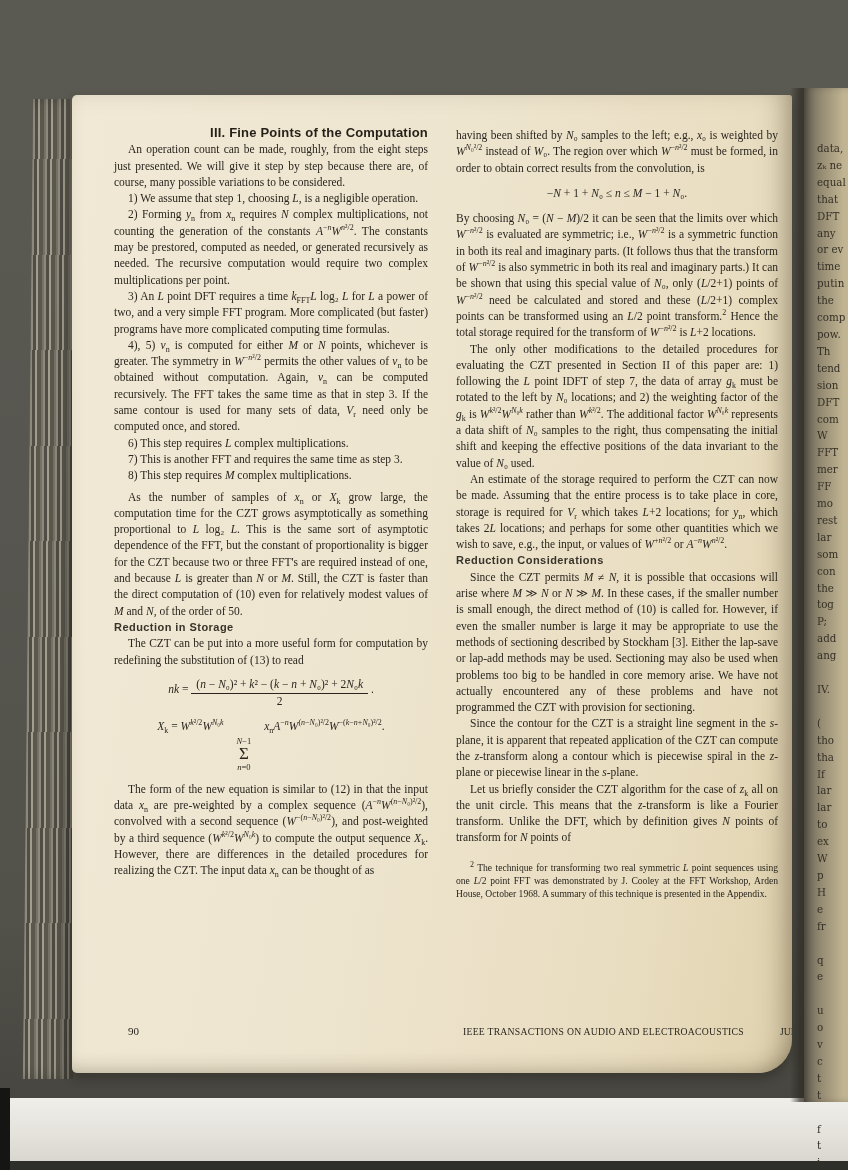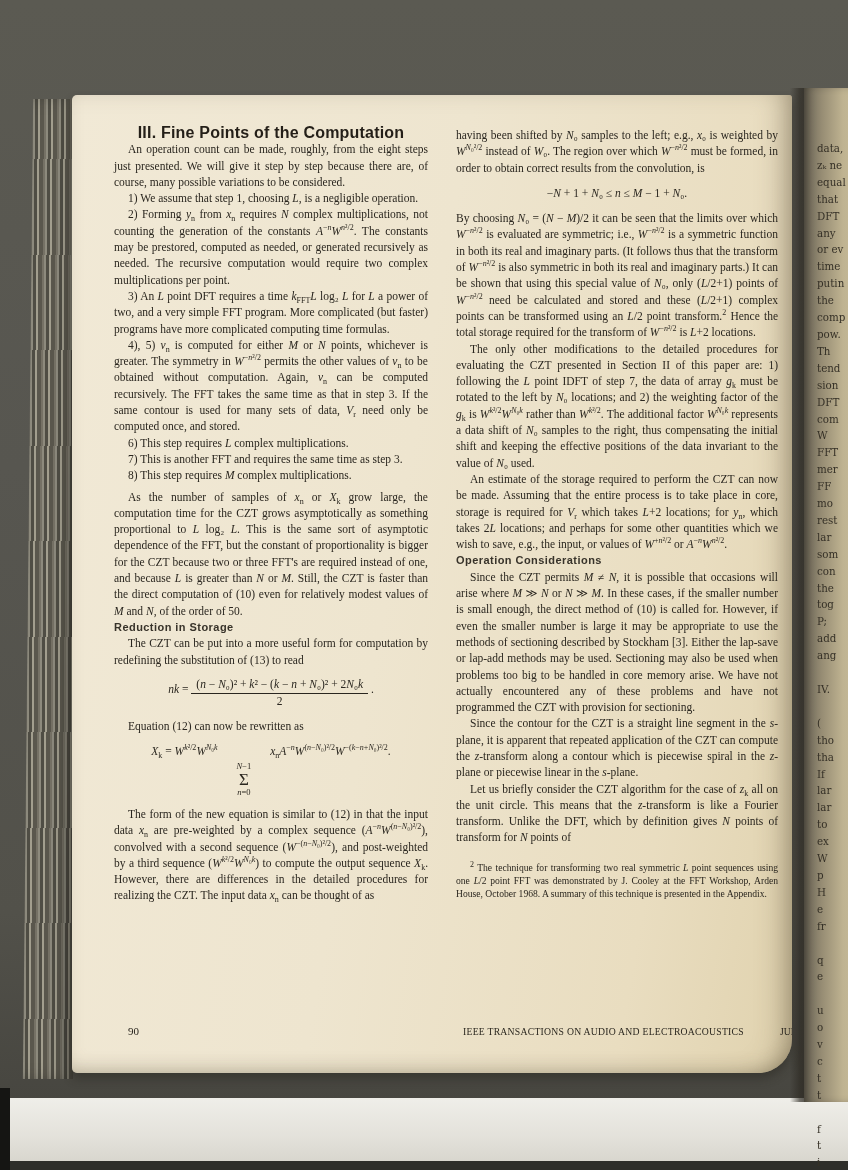--- a/index.html
+++ b/index.html
@@ -17,31 +17,31 @@
          background:repeating-linear-gradient(90deg,#8d8a7d 0 2px,#4f4d44 2px 5px,#a29e8e 5px 7px,#5a574d 7px 11px,#757165 11px 13px);
          box-shadow:-14px 0 18px -6px rgba(30,30,26,.55) inset;}
   
   .page{position:absolute;left:72px;top:95px;width:720px;height:978px;overflow:hidden;
         background:linear-gradient(100deg,#f1e9d6 0%,#eee5cf 45%,#e9ddc0 80%,#e0d2ae 100%);
         border-radius:5px 3px 34px 5px;
         box-shadow:inset -20px 0 28px -14px rgba(92,80,56,.5), inset 0 -10px 20px -10px rgba(92,80,56,.35), 0 6px 10px rgba(40,38,32,.45);}
   .col{position:absolute;text-align:justify;font-size:11.5px;line-height:16.3px;color:#2a261f;}
   .col p{margin:0;text-indent:14px;}
   sup,sub{font-size:8px;line-height:0;}
-  .sec-head{font-family:"Liberation Sans","DejaVu Sans",sans-serif;font-weight:bold;font-size:16px;
-            letter-spacing:.2px;color:#241f18;margin:0 0 13px;text-indent:0 !important;text-align:center;}
+  .sec-head{font-family:"Liberation Sans","DejaVu Sans",sans-serif;font-weight:bold;font-size:13px;
+            letter-spacing:.2px;color:#241f18;margin:0 0 13px;text-indent:0 !important;text-align:right;}
   .sub-head{font-family:"Liberation Sans","DejaVu Sans",sans-serif;font-weight:bold;font-size:11px;
             letter-spacing:.45px;color:#38332a;margin:13px 0 9px;text-indent:0 !important;text-align:left;}
   .para-gap{margin-top:5px !important;}
   .eq{margin:9px 0;text-align:center;text-indent:0 !important;}
   .frac{display:inline-block;vertical-align:-12px;text-align:center;line-height:15px;}
   .frac .num{display:block;padding:0 5px 1px;border-bottom:1px solid #2a261f;}
   .frac .den{display:block;}
   .sum{display:inline-flex;flex-direction:column;align-items:center;vertical-align:-14px;
-       line-height:1;margin:0 16px;font-size:8.5px;}
+       line-height:1;margin:0 10px;font-size:8.5px;}
   .sum .sigma{font-size:17px;line-height:1.05;}
   .footnote{margin-top:15px !important;font-size:9.6px;line-height:13.2px;text-indent:12px;}
   .page-number{position:absolute;left:56px;top:930px;font-size:11px;color:#2a261f;}
   .journal-footer{position:absolute;left:391px;top:931px;width:330px;display:flex;gap:36px;
                   font-size:9.7px;color:#2c2820;white-space:nowrap;}
   .journal-footer .jname{letter-spacing:.25px;}
   
   .next-page{position:absolute;left:804px;top:88px;width:60px;height:1014px;
              background:linear-gradient(90deg,#6b6557 0%,#978d74 30%,#bfb391 65%,#c9bd9a 100%);
              box-shadow:inset 6px 0 10px -4px rgba(30,28,22,.6);}
@@ -142,40 +142,39 @@
       <p class="sub-head">Reduction in Storage</p>
       <p>The CZT can be put into a more useful form for computation by redefining the substitution of (13) to read</p>
       <div class="eq">
         <span><i>nk</i> =</span>
         <span class="frac">
           <span class="num">(<i>n</i> − <i>N</i>₀)² + <i>k</i>² − (<i>k</i> − <i>n</i> + <i>N</i>₀)² + 2<i>N</i>₀<i>k</i></span>
           <span class="den">2</span>
         </span>
         <span>.</span>
       </div>
-      <p>Equation (12) can now be rewritten as</p>
       <div class="eq">
         <span><i>X</i><sub>k</sub> = <i>W</i><sup><i>k</i>²/2</sup><i>W</i><sup><i>N</i>₀<i>k</i></sup></span>
         <span class="sum">
           <span><i>N</i>−1</span>
           <span class="sigma">Σ</span>
           <span><i>n</i>=0</span>
         </span>
         <span><i>x</i><sub>n</sub><i>A</i><sup>−<i>n</i></sup><i>W</i><sup>(<i>n</i>−<i>N</i>₀)²/2</sup><i>W</i><sup>−(<i>k</i>−<i>n</i>+<i>N</i>₀)²/2</sup>.</span>
       </div>
       <p>The form of the new equation is similar to (12) in that the input data <i>x</i><sub>n</sub> are pre-weighted by a complex sequence (<i>A</i><sup>−<i>n</i></sup><i>W</i><sup>(<i>n</i>−<i>N</i>₀)²/2</sup>), convolved with a second sequence (<i>W</i><sup>−(<i>n</i>−<i>N</i>₀)²/2</sup>), and post-weighted by a third sequence (<i>W</i><sup><i>k</i>²/2</sup><i>W</i><sup><i>N</i>₀<i>k</i></sup>) to compute the output sequence <i>X</i><sub>k</sub>. However, there are differences in the detailed procedures for realizing the CZT. The input data <i>x</i><sub>n</sub> can be thought of as</p>
     </div>
 
     <div class="col" style="left:384px;top:32px;width:322px;">
       <p style="text-indent:0;">having been shifted by <i>N</i>₀ samples to the left; e.g., <i>x</i>₀ is weighted by <i>W</i><sup><i>N</i>₀²/2</sup> instead of <i>W</i>₀. The region over which <i>W</i><sup>−<i>n</i>²/2</sup> must be formed, in order to obtain correct results from the convolution, is</p>
       <div class="eq">−<i>N</i> + 1 + <i>N</i>₀ ≤ <i>n</i> ≤ <i>M</i> − 1 + <i>N</i>₀.</div>
       <p style="text-indent:0;">By choosing <i>N</i>₀ = (<i>N</i> − <i>M</i>)/2 it can be seen that the limits over which <i>W</i><sup>−<i>n</i>²/2</sup> is evaluated are symmetric; i.e., <i>W</i><sup>−<i>n</i>²/2</sup> is a symmetric function in both its real and imaginary parts. (It follows thus that the transform of <i>W</i><sup>−<i>n</i>²/2</sup> is also symmetric in both its real and imaginary parts.) It can be shown that using this special value of <i>N</i>₀, only (<i>L</i>/2+1) points of <i>W</i><sup>−<i>n</i>²/2</sup> need be calculated and stored and these (<i>L</i>/2+1) complex points can be transformed using an <i>L</i>/2 point transform.<sup>2</sup> Hence the total storage required for the transform of <i>W</i><sup>−<i>n</i>²/2</sup> is <i>L</i>+2 locations.</p>
       <p>The only other modifications to the detailed procedures for evaluating the CZT presented in Section II of this paper are: 1) following the <i>L</i> point IDFT of step 7, the data of array <i>g</i><sub>k</sub> must be rotated to the left by <i>N</i>₀ locations; and 2) the weighting factor of the <i>g</i><sub>k</sub> is <i>W</i><sup><i>k</i>²/2</sup><i>W</i><sup><i>N</i>₀<i>k</i></sup> rather than <i>W</i><sup><i>k</i>²/2</sup>. The additional factor <i>W</i><sup><i>N</i>₀<i>k</i></sup> represents a data shift of <i>N</i>₀ samples to the right, thus compensating the initial shift and keeping the effective positions of the data invariant to the value of <i>N</i>₀ used.</p>
       <p>An estimate of the storage required to perform the CZT can now be made. Assuming that the entire process is to take place in core, storage is required for <i>V</i><sub>r</sub> which takes <i>L</i>+2 locations; for <i>y</i><sub>n</sub>, which takes 2<i>L</i> locations; and perhaps for some other quantities which we wish to save, e.g., the input, or values of <i>W</i><sup>+<i>n</i>²/2</sup> or <i>A</i><sup>−<i>n</i></sup><i>W</i><sup><i>n</i>²/2</sup>.</p>
-      <p class="sub-head">Operation Considerations</p>
+      <p class="sub-head">Reduction Considerations</p>
       <p>Since the CZT permits <i>M</i> ≠ <i>N</i>, it is possible that occasions will arise where <i>M</i> ≫ <i>N</i> or <i>N</i> ≫ <i>M</i>. In these cases, if the smaller number is small enough, the direct method of (10) is called for. However, if even the smaller number is large it may be appropriate to use the methods of sectioning described by Stockham [3]. Either the lap-save or lap-add methods may be used. Sectioning may also be used when problems too big to be handled in core memory arise. We have not actually encountered any of these problems and have not programmed the CZT with provision for sectioning.</p>
       <p>Since the contour for the CZT is a straight line segment in the <i>s</i>-plane, it is apparent that repeated application of the CZT can compute the <i>z</i>-transform along a contour which is piecewise spiral in the <i>z</i>-plane or piecewise linear in the <i>s</i>-plane.</p>
       <p>Let us briefly consider the CZT algorithm for the case of <i>z</i><sub>k</sub> all on the unit circle. This means that the <i>z</i>-transform is like a Fourier transform. Unlike the DFT, which by definition gives <i>N</i> points of transform for <i>N</i> points of</p>
       <p class="footnote"><sup>2</sup> The technique for transforming two real symmetric <i>L</i> point sequences using one <i>L</i>/2 point FFT was demonstrated by J. Cooley at the FFT Workshop, Arden House, October 1968. A summary of this technique is presented in the Appendix.</p>
     </div>
 
     <div class="page-number">90</div>
 
     <div class="journal-footer">
       <span class="jname">IEEE TRANSACTIONS ON AUDIO AND ELECTROACOUSTICS</span>

